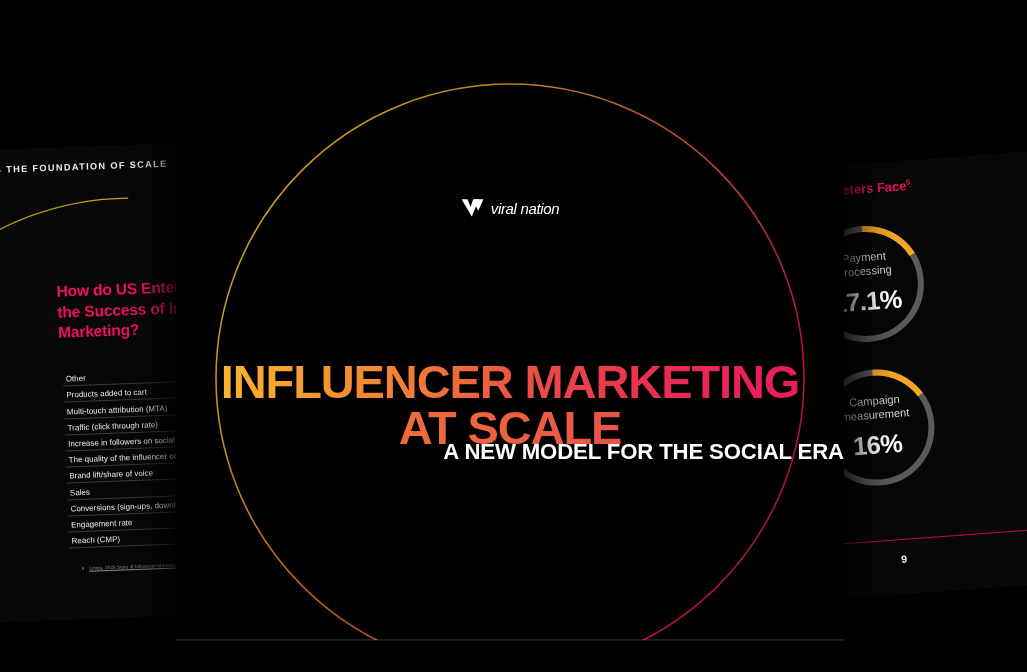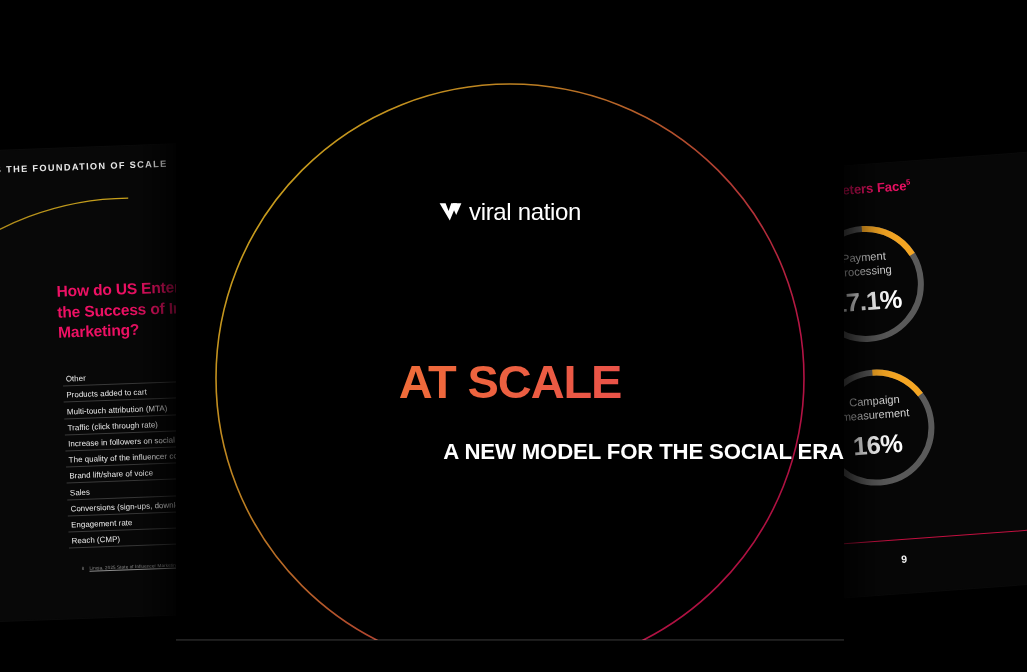--- a/index.html
+++ b/index.html
@@ -232,24 +232,25 @@
     left: 0;
     top: 198px;
     width: 668px;
     display: flex;
     align-items: center;
     justify-content: center;
     gap: 7px;
   }
   #logo .mark { display: block; }
   #logo .wordmark {
-    font-size: 24px;
+    font-size: 15px;
     color: #ffffff;
     font-weight: 400;
     letter-spacing: -0.35px;
+    font-style: italic;
   }
   #main-title {
     position: absolute;
     left: 0;
     top: 338px;
     width: 668px;
     text-align: center;
   }
   #main-title .tline {
     display: block;
@@ -410,20 +411,21 @@
 
     <div id="logo">
       <svg class="mark" width="23" height="20" viewBox="0 0 23 20">
         <path d="M0.6 1.2 L6.6 1.2 L9.6 9.0 L12.2 1.2 L18.0 1.2 L10.8 18.6 Z" fill="#ffffff"></path>
         <path d="M13.8 1.2 L19.2 1.2 L22.4 1.2 L17.2 13.0 L14.6 7.2 Z" fill="#ffffff"></path>
       </svg>
       <span class="wordmark">viral nation</span>
     </div>
 
     <h1 id="main-title">
+      <span class="tline">INFLUENCER MARKETING</span>
       <span class="tline tline2">AT SCALE</span>
     </h1>
 
     <div id="main-subtitle">A NEW MODEL FOR THE SOCIAL ERA</div>
 
     <div id="main-bottomline"></div>
   </div>
 
 </div>
 

